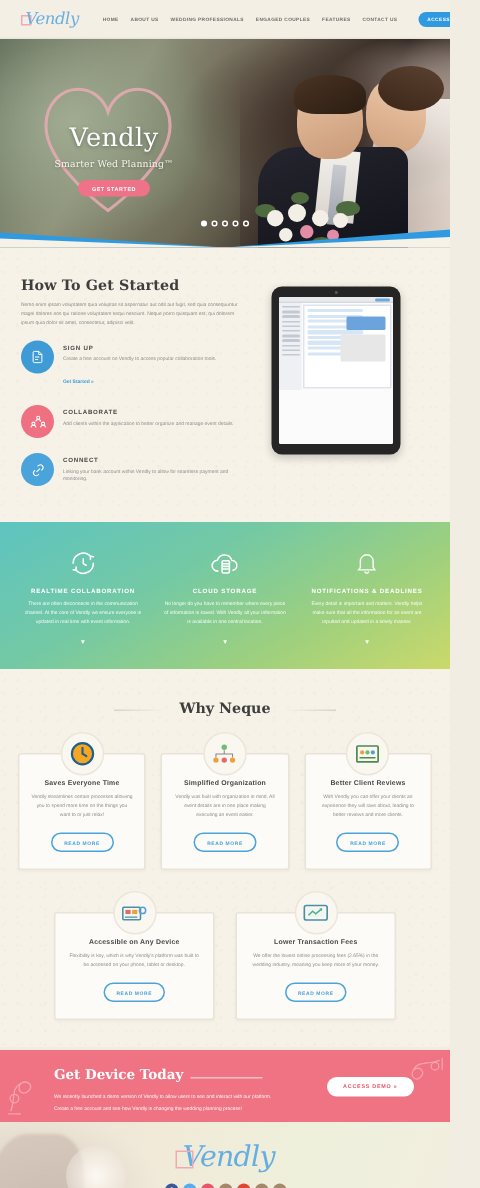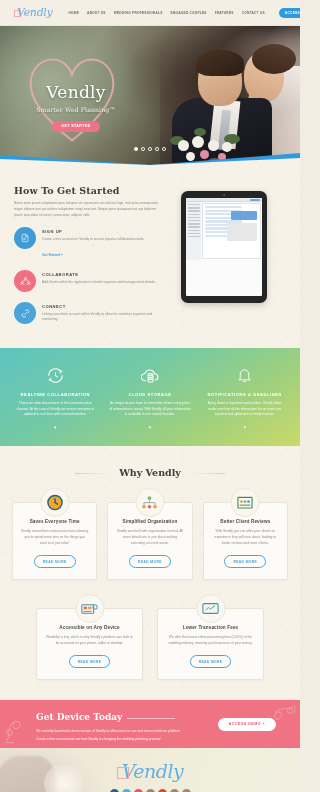--- a/index.html
+++ b/index.html
@@ -581,21 +581,21 @@
         <div class="feat-chev">▾</div>
       </div>
 
     </div>
   </div>
 
   <div class="section-why">
     <div class="paper-tex"></div>
 
     <div class="why-head">
-      <span class="why-title">Why Vendly</span>
+      <span class="why-title">Why Neque</span>
     </div>
 
     <div class="cards">
 
       <div class="card">
         <div class="card-icon">
           <svg width="17" height="17" viewBox="0 0 24 24">
             <circle cx="12" cy="12" r="10" fill="#f5a623" stroke="#1f5f8b" stroke-width="2"></circle>
             <path d="M12 6.5V12l3.6 2.2" stroke="#1f5f8b" stroke-width="2" fill="none" stroke-linecap="round"></path>
           </svg>

